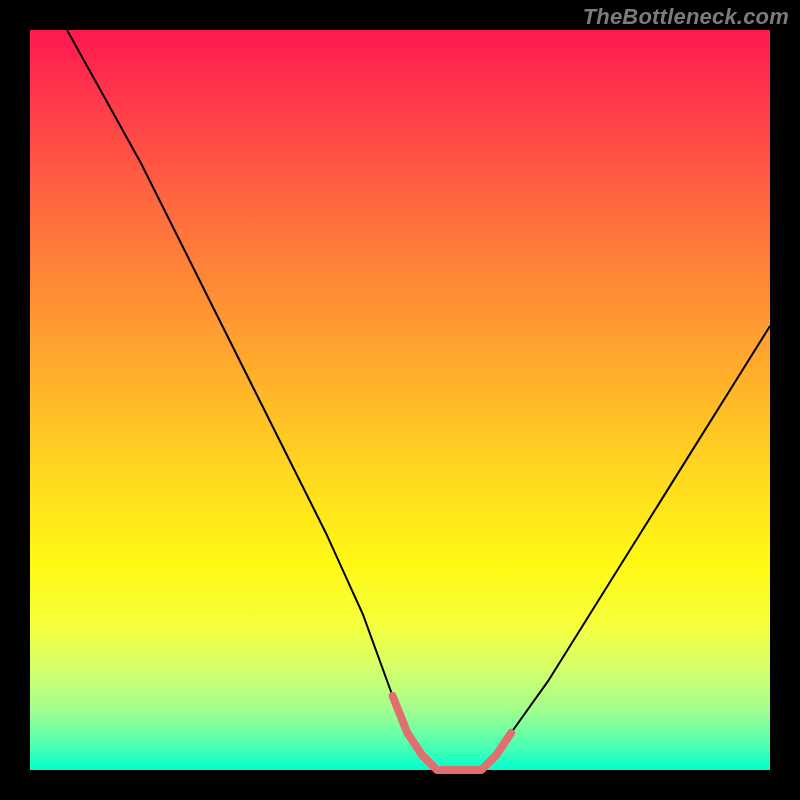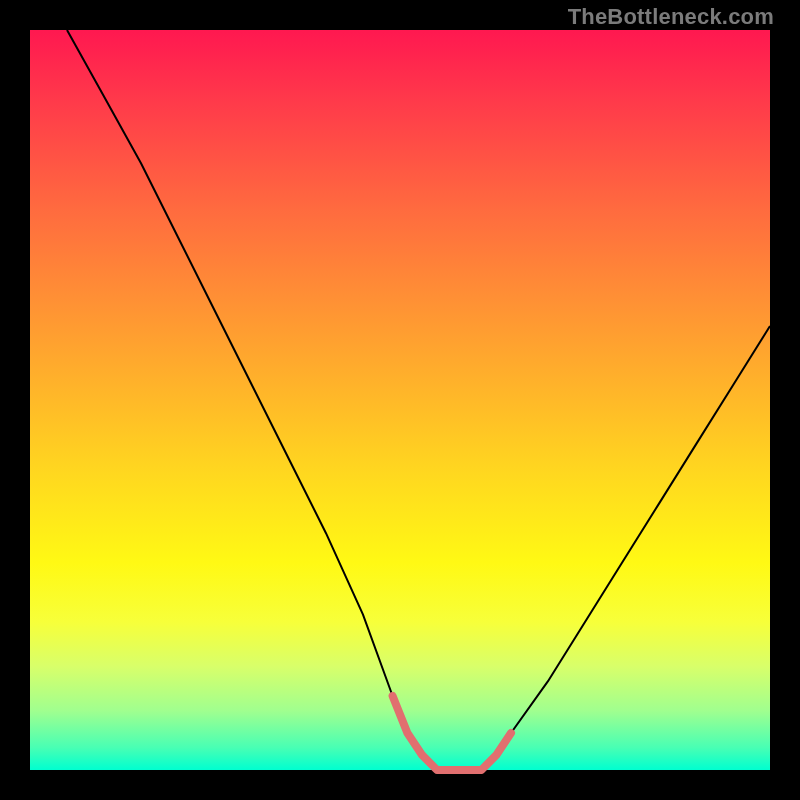--- a/index.html
+++ b/index.html
@@ -26,27 +26,28 @@
       #fff914 72%,
       #f7ff3a 80%,
       #d8ff6a 86%,
       #a0ff8f 92%,
       #48ffb4 97%,
       #00ffd0 100%);
   }
   .watermark {
     position: absolute;
     top: 4px;
-    right: 26px;
+    right: 11px;
     font-family: Arial, Helvetica, sans-serif;
     font-size: 22px;
     font-weight: bold;
     color: #7b7b7b;
     letter-spacing: 0.2px;
     user-select: none;
+    font-style: italic;
   }
   svg.curve {
     position: absolute;
     left: 0; top: 0;
     width: 100%;
     height: 100%;
     overflow: visible;
   }
 </style>
 </head>

